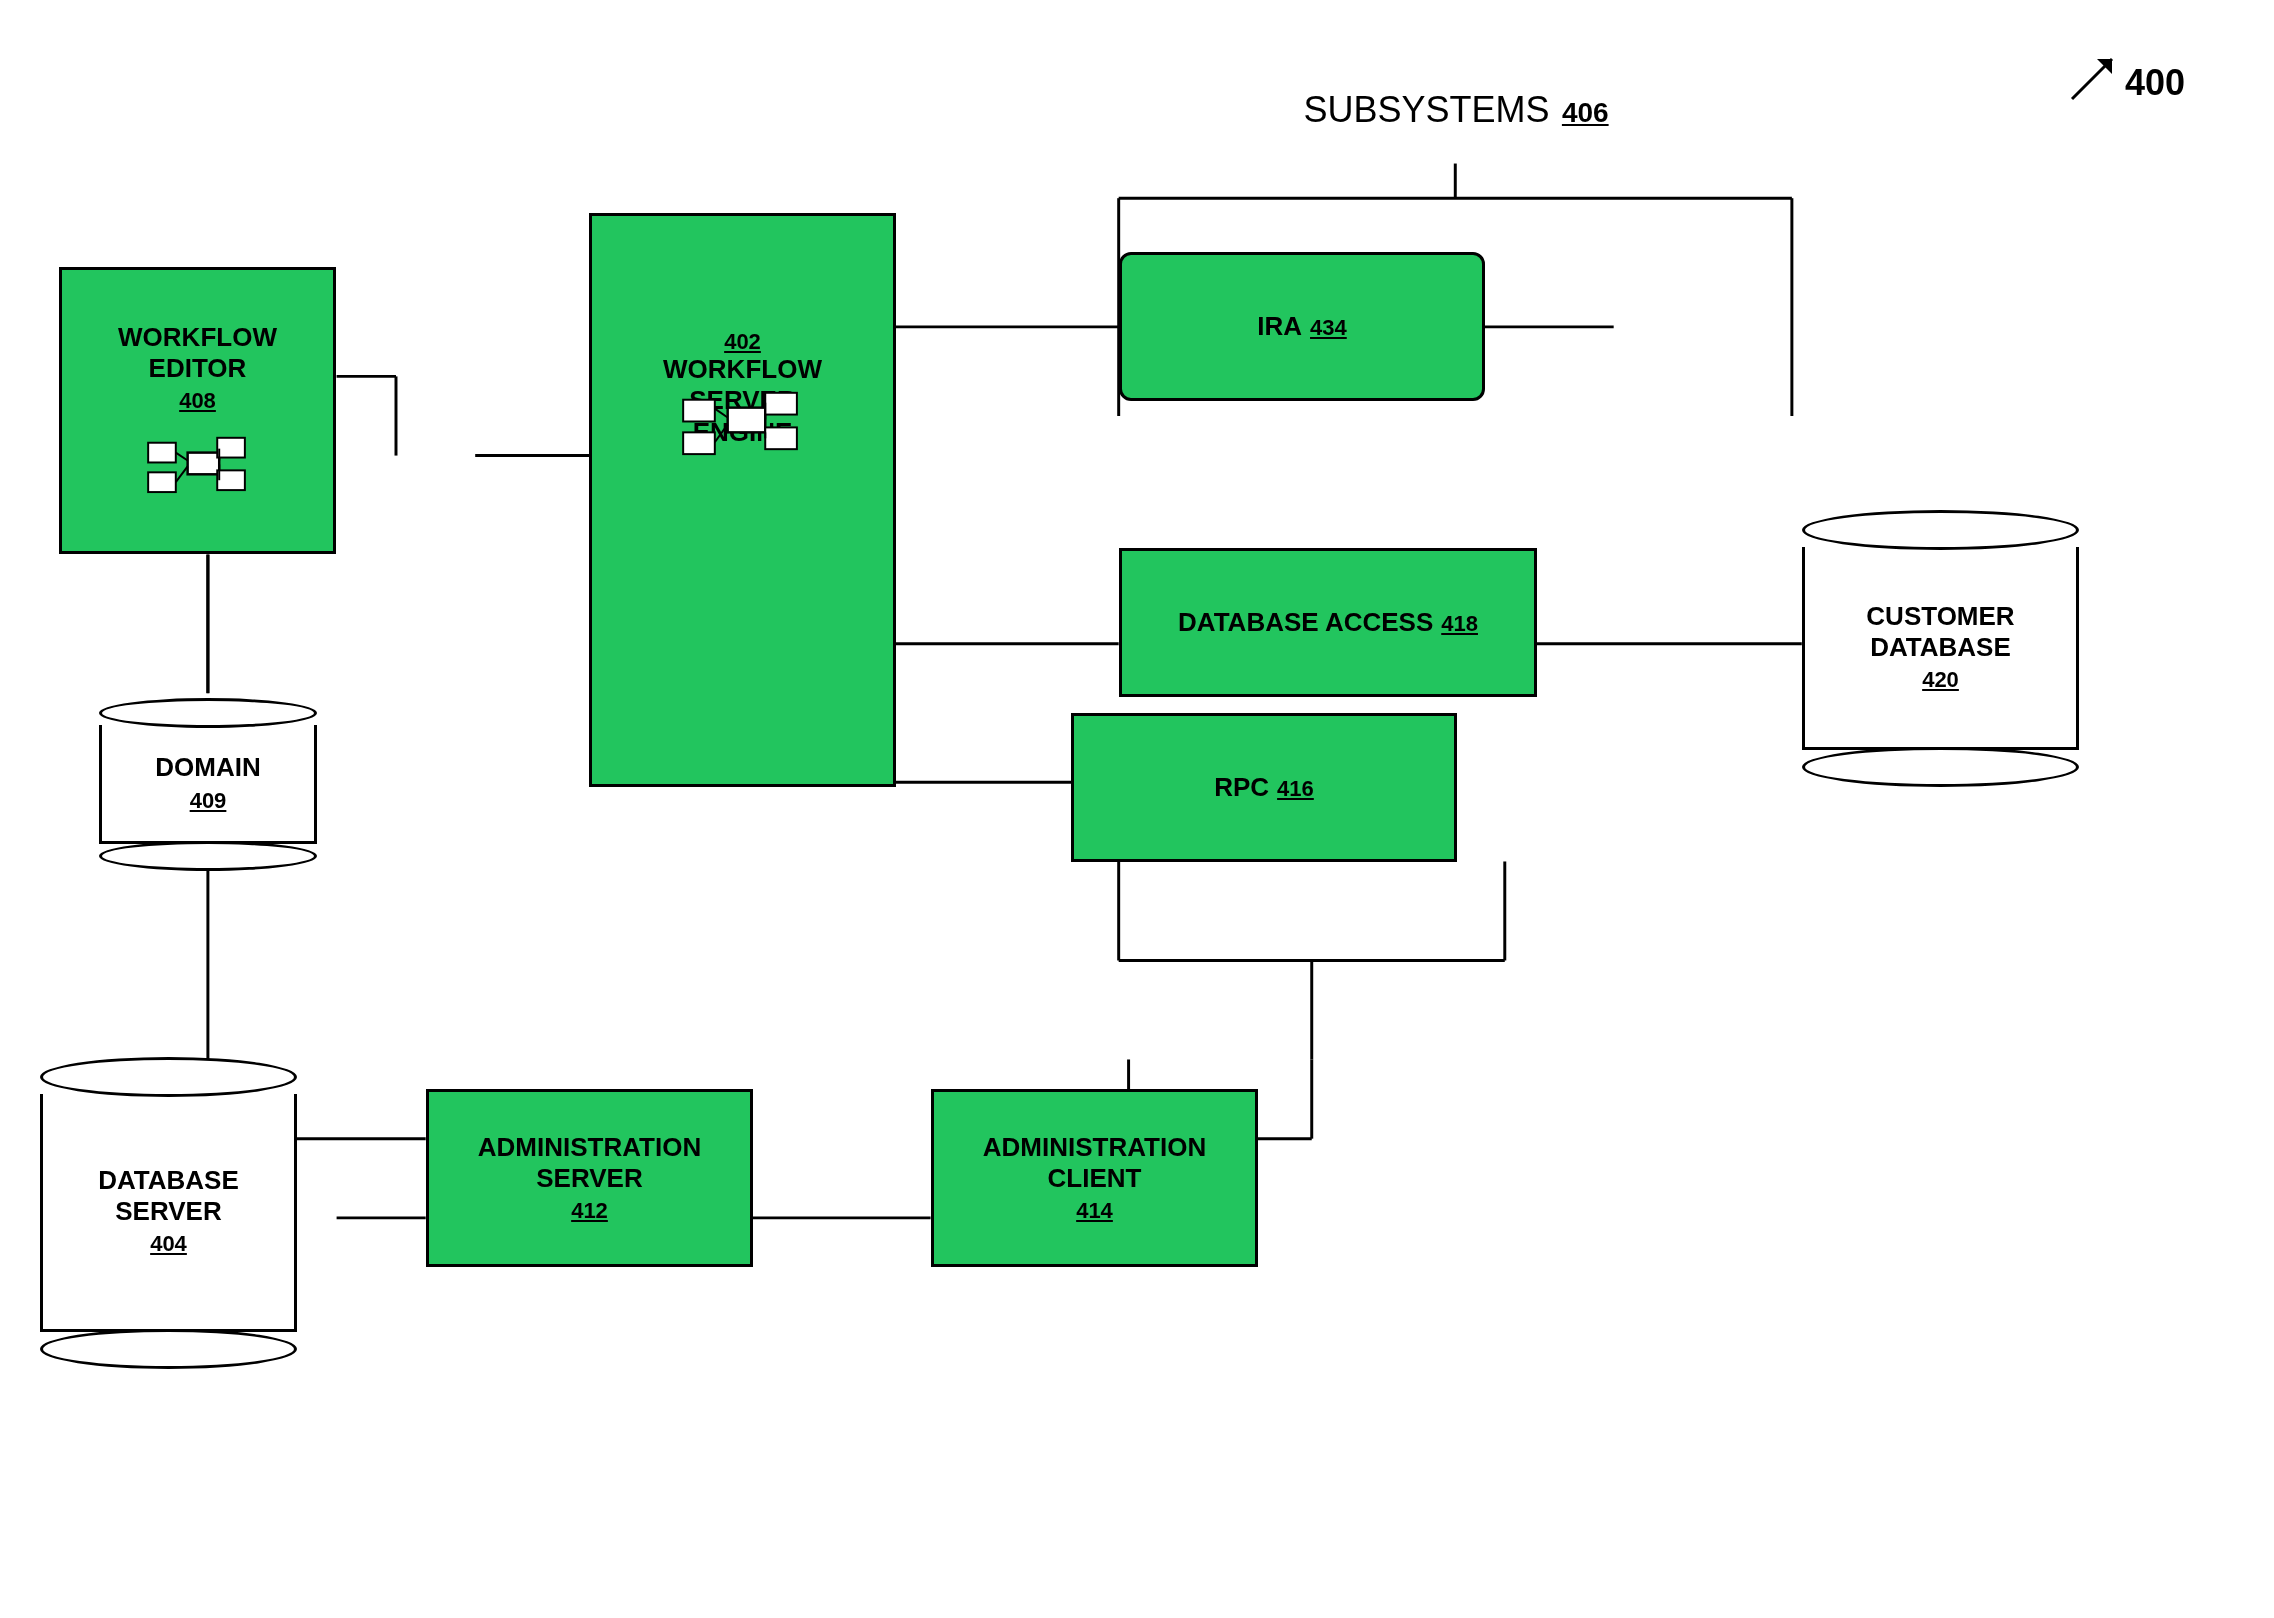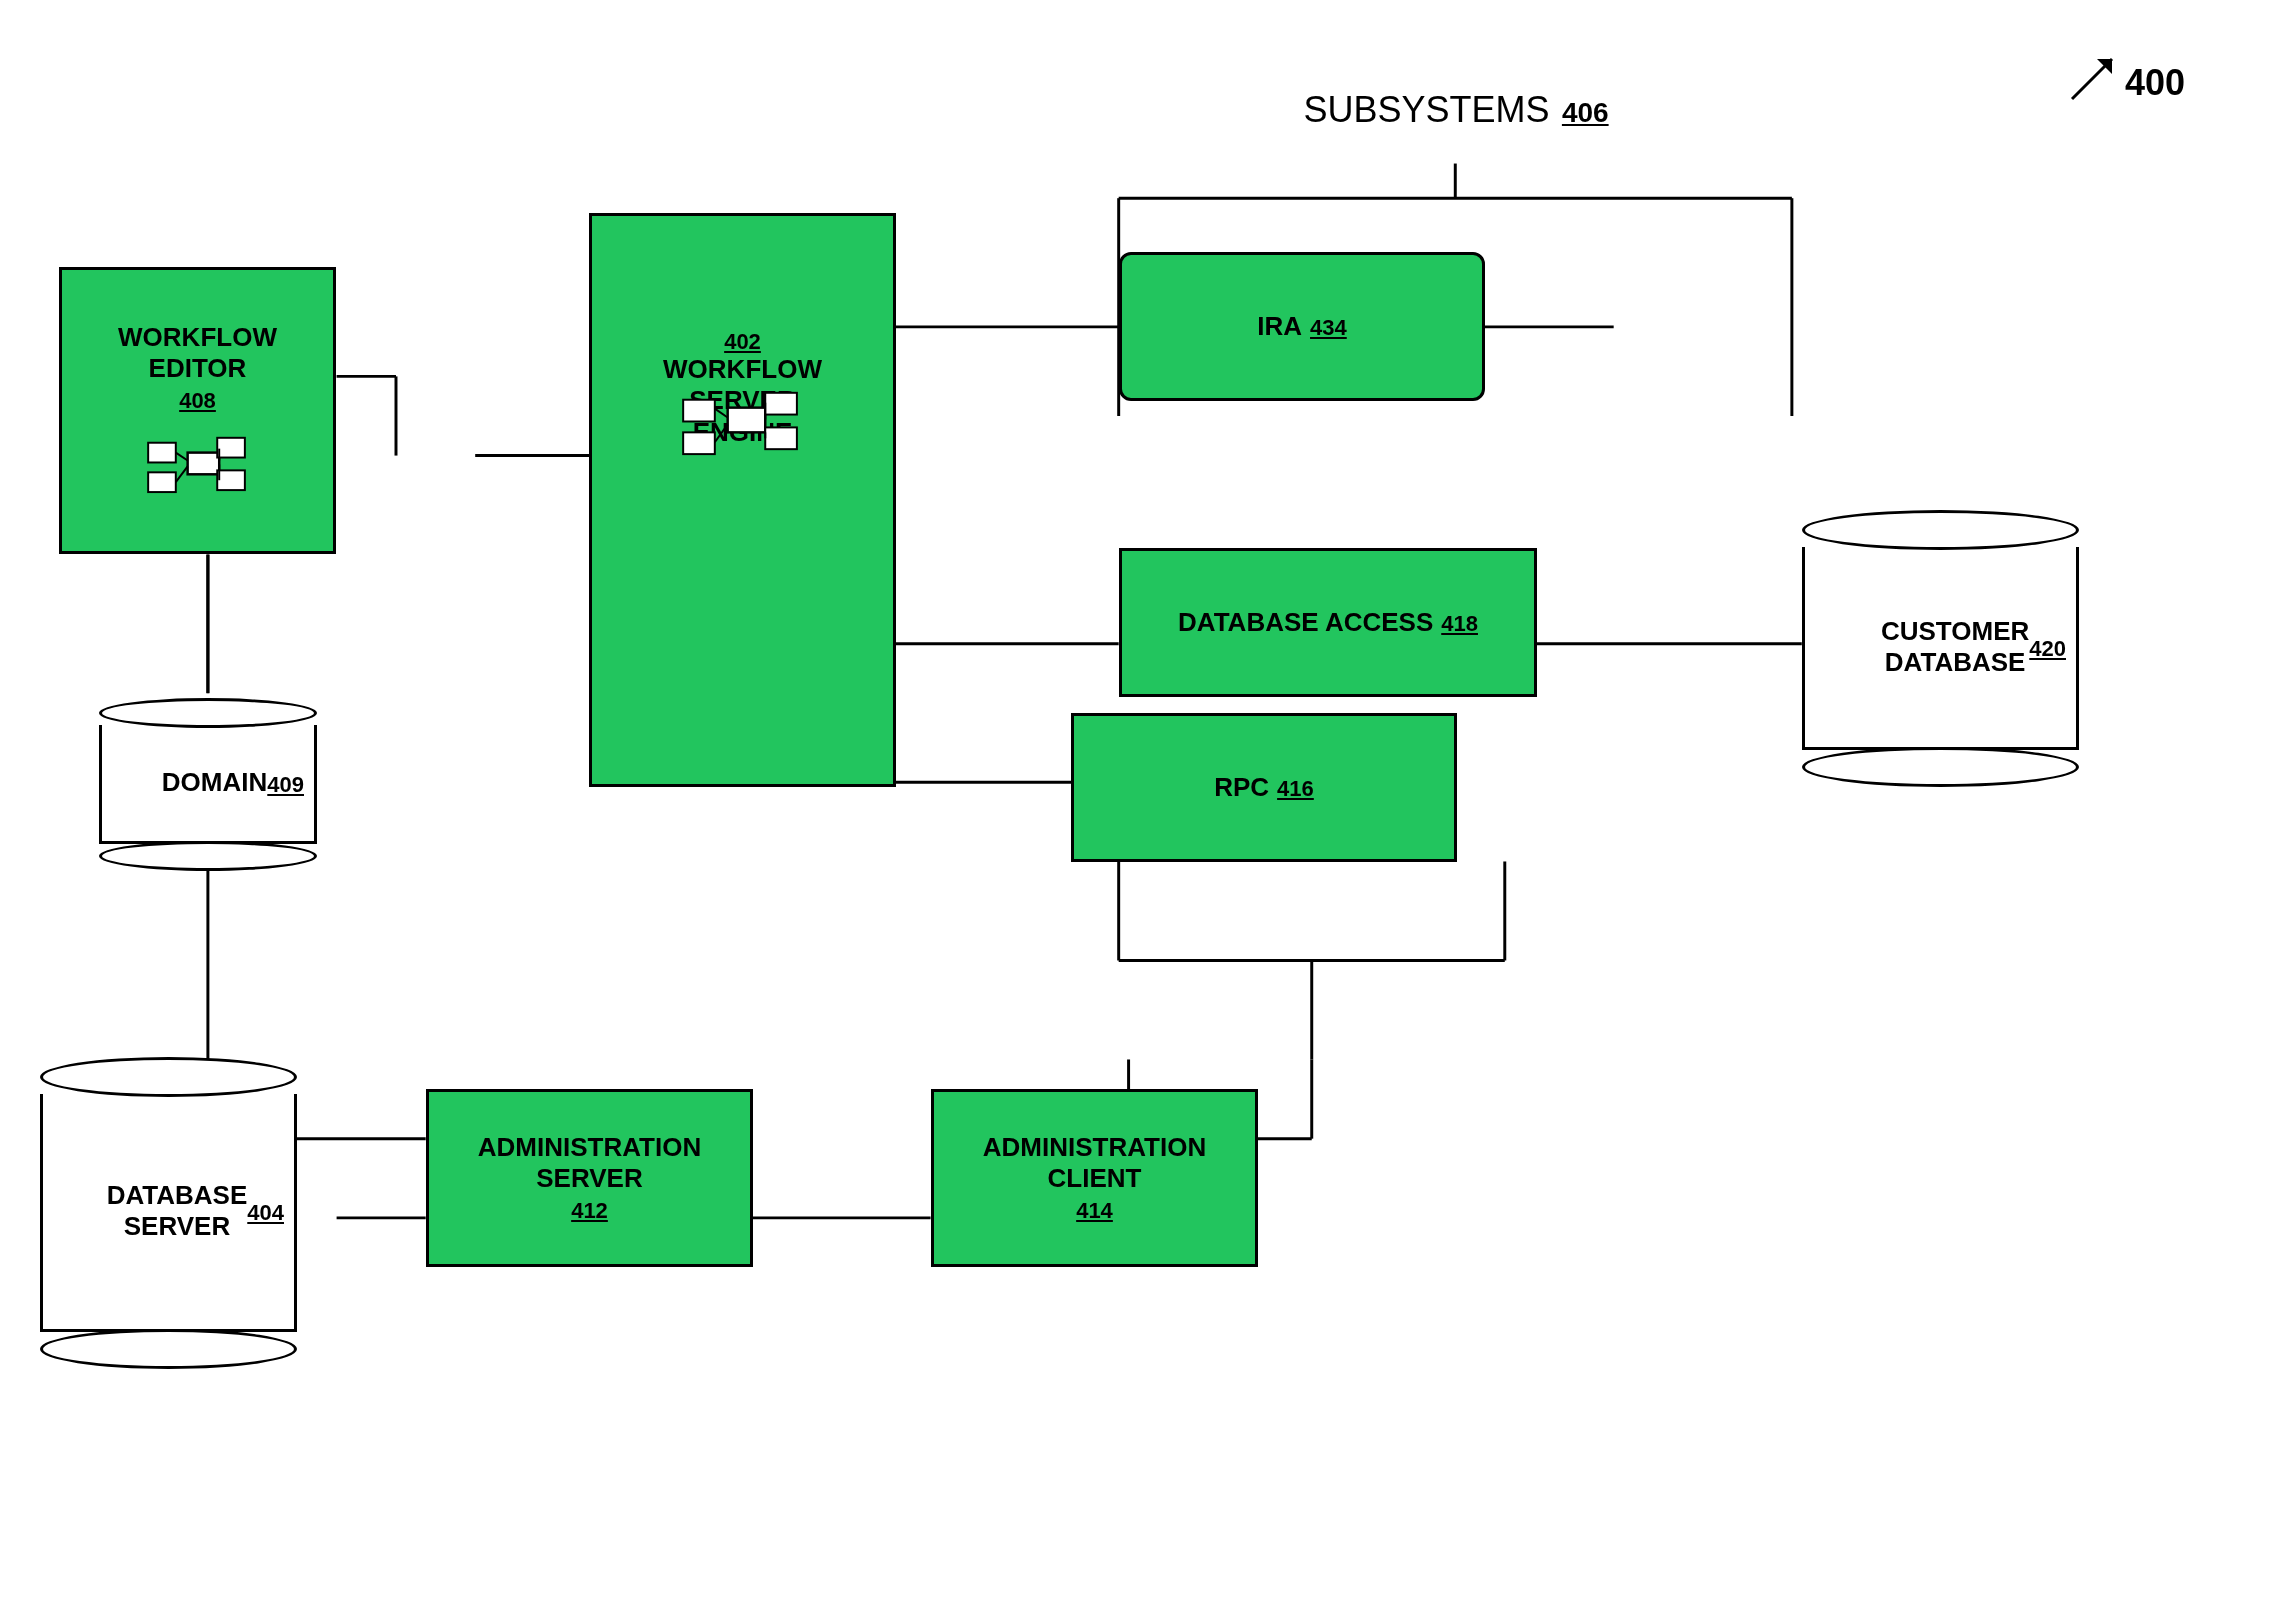--- a/index.html
+++ b/index.html
@@ -56,22 +56,23 @@
       text-align: center;
     }
 
     .cylinder-body {
       width: 100%;
       background: #fff;
       border-left: 3px solid #000;
       border-right: 3px solid #000;
       border-bottom: 3px solid #000;
       display: flex;
-      align-items: center;
-      justify-content: flex-end;
+      flex-direction: column;
+      align-items: center;
+      justify-content: center;
       padding: 10px;
     }
 
     .cylinder-top {
       width: 100%;
       height: 30px;
       border: 3px solid #000;
       border-radius: 50%;
       background: #fff;
       margin-bottom: -3px;

